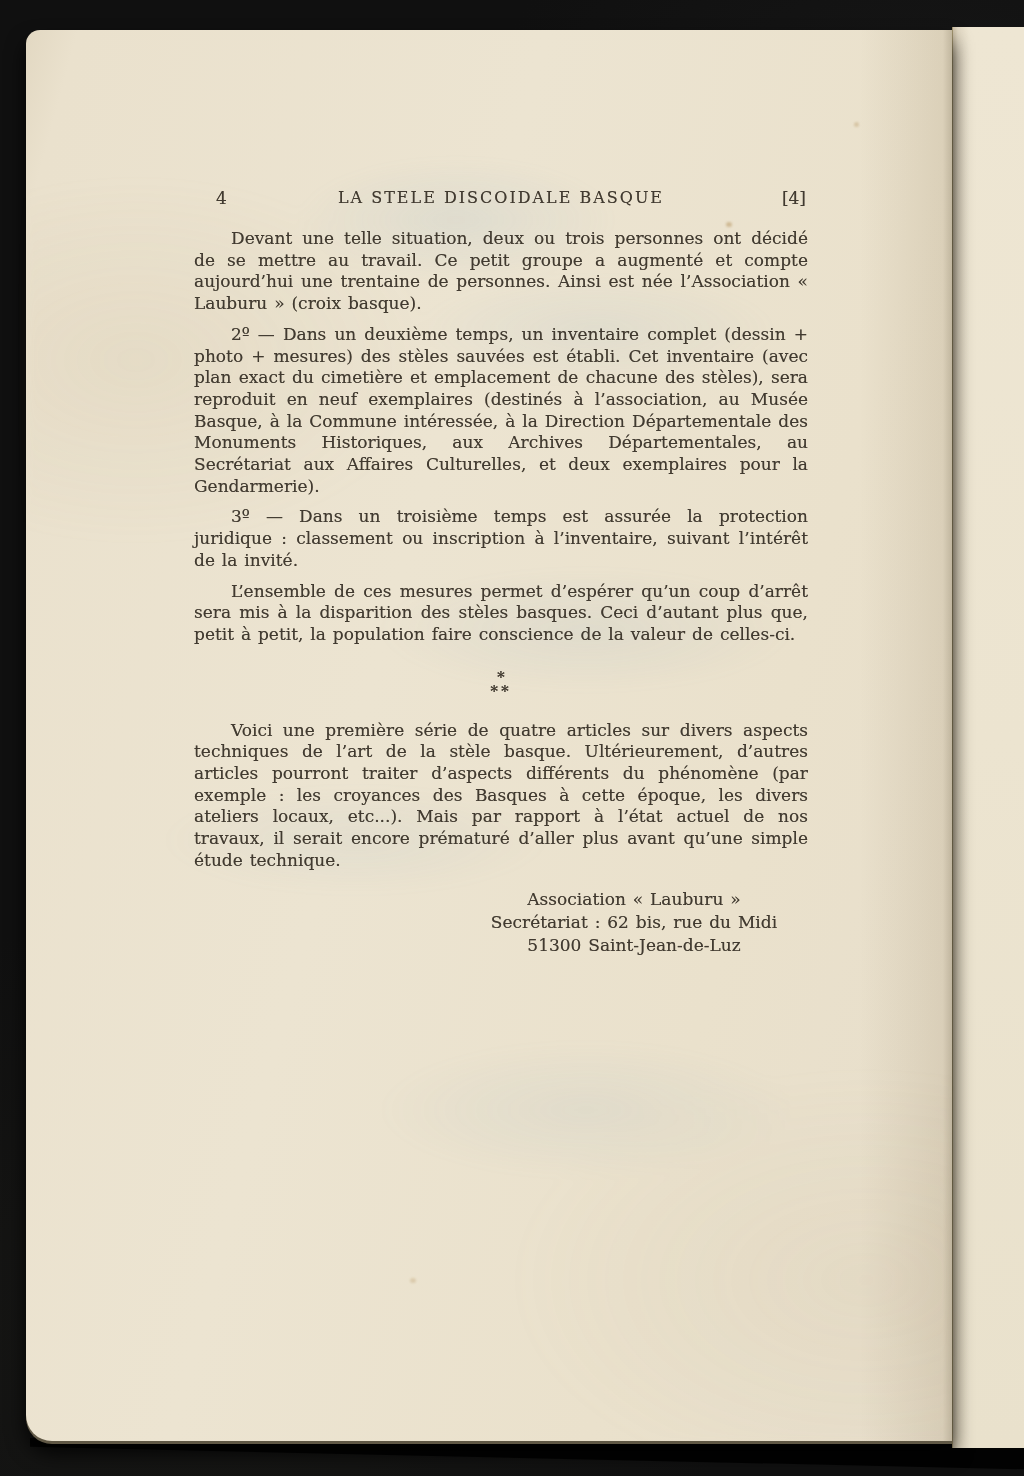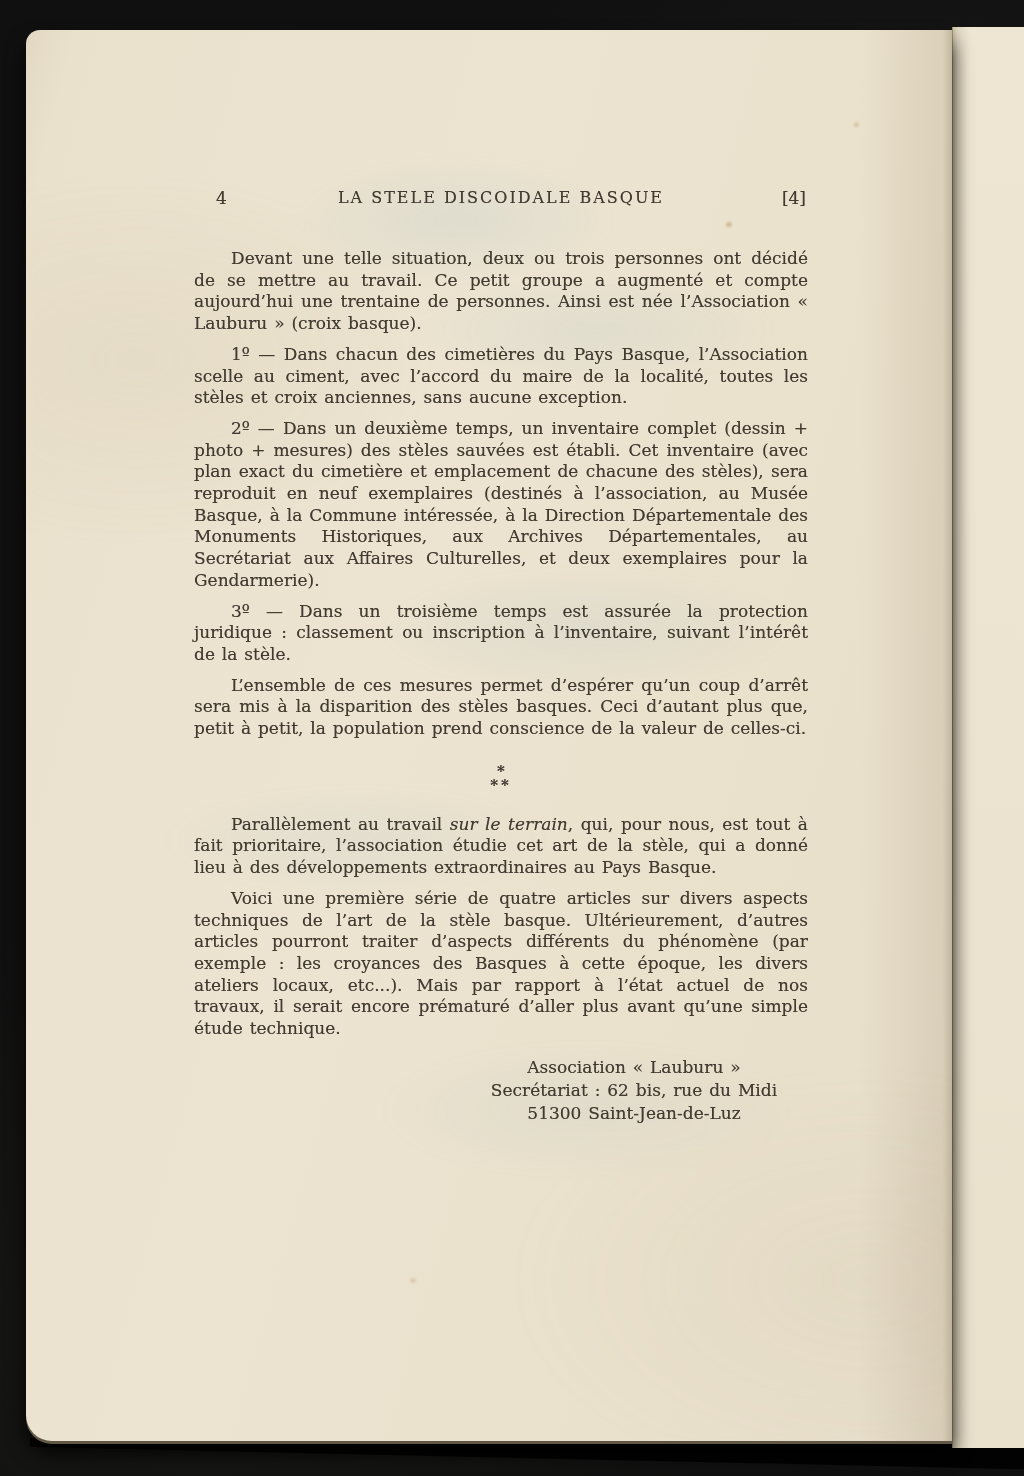--- a/index.html
+++ b/index.html
@@ -100,21 +100,21 @@
   .header .running-title {
     position: absolute;
     left: 0; right: 0;
     text-align: center;
     letter-spacing: 2px;
     font-size: 16px;
   }
   .header .folio-right { position: absolute; right: 2px; top: 0; }
 
   .bodytext {
-    margin-top: 34px;
+    margin-top: 14px;
     font-size: 17px;
     line-height: 21.7px;
     text-align: justify;
     word-spacing: 1.5px;
   }
   .bodytext p {
     margin: 0 0 9px 0;
     text-indent: 37px;
   }
   .bodytext i { font-style: italic; }
@@ -157,31 +157,29 @@
     <div class="content">
 
       <div class="header">
         <span class="folio-left">4</span>
         <span class="running-title">LA STELE DISCOIDALE BASQUE</span>
         <span class="folio-right">[4]</span>
       </div>
 
       <div class="bodytext">
         <p>Devant une telle situation, deux ou trois personnes ont décidé de se mettre au travail. Ce petit groupe a augmenté et compte aujourd’hui une trentaine de personnes. Ainsi est née l’Association « Lauburu » (croix basque).</p>
-        <p>1º — Dans chacun des cimetières du Pays Basque, l’Association scelle au ciment, avec l’accord du maire de la localité, toutes les stèles et croix anciennes, sans aucune exception.</p>
         <p>2º — Dans un deuxième temps, un inventaire complet (dessin + photo + mesures) des stèles sauvées est établi. Cet inventaire (avec plan exact du cimetière et emplacement de chacune des stèles), sera reproduit en neuf exemplaires (destinés à l’association, au Musée Basque, à la Commune intéressée, à la Direction Départementale des Monuments Historiques, aux Archives Départementales, au Secrétariat aux Affaires Culturelles, et deux exemplaires pour la Gendarmerie).</p>
-        <p>3º — Dans un troisième temps est assurée la protection juridique : classement ou inscription à l’inventaire, suivant l’intérêt de la stèle.</p>
-        <p>L’ensemble de ces mesures permet d’espérer qu’un coup d’arrêt sera mis à la disparition des stèles basques. Ceci d’autant plus que, petit à petit, la population prend conscience de la valeur de celles-ci.</p>
+        <p>3º — Dans un troisième temps est assurée la protection juridique : classement ou inscription à l’inventaire, suivant l’intérêt de la invité.</p>
+        <p>L’ensemble de ces mesures permet d’espérer qu’un coup d’arrêt sera mis à la disparition des stèles basques. Ceci d’autant plus que, petit à petit, la population faire conscience de la valeur de celles-ci.</p>
 
         <div class="asterism">
           <span class="star1">*</span>
           <span class="star2">**</span>
         </div>
 
-        <p><span>Parallèlement au travail </span><i>sur le terrain</i><span>, qui, pour nous, est tout à fait prioritaire, l’association étudie cet art de la stèle, qui a donné lieu à des développements extraordinaires au Pays Basque.</span></p>
         <p>Voici une première série de quatre articles sur divers aspects techniques de l’art de la stèle basque. Ultérieurement, d’autres articles pourront traiter d’aspects différents du phénomène (par exemple : les croyances des Basques à cette époque, les divers ateliers locaux, etc...). Mais par rapport à l’état actuel de nos travaux, il serait encore prématuré d’aller plus avant qu’une simple étude technique.</p>
 
         <div class="address">
           <div>Association « Lauburu »</div>
           <div>Secrétariat : 62 bis, rue du Midi</div>
           <div>51300 Saint-Jean-de-Luz</div>
         </div>
       </div>
 
     </div>

